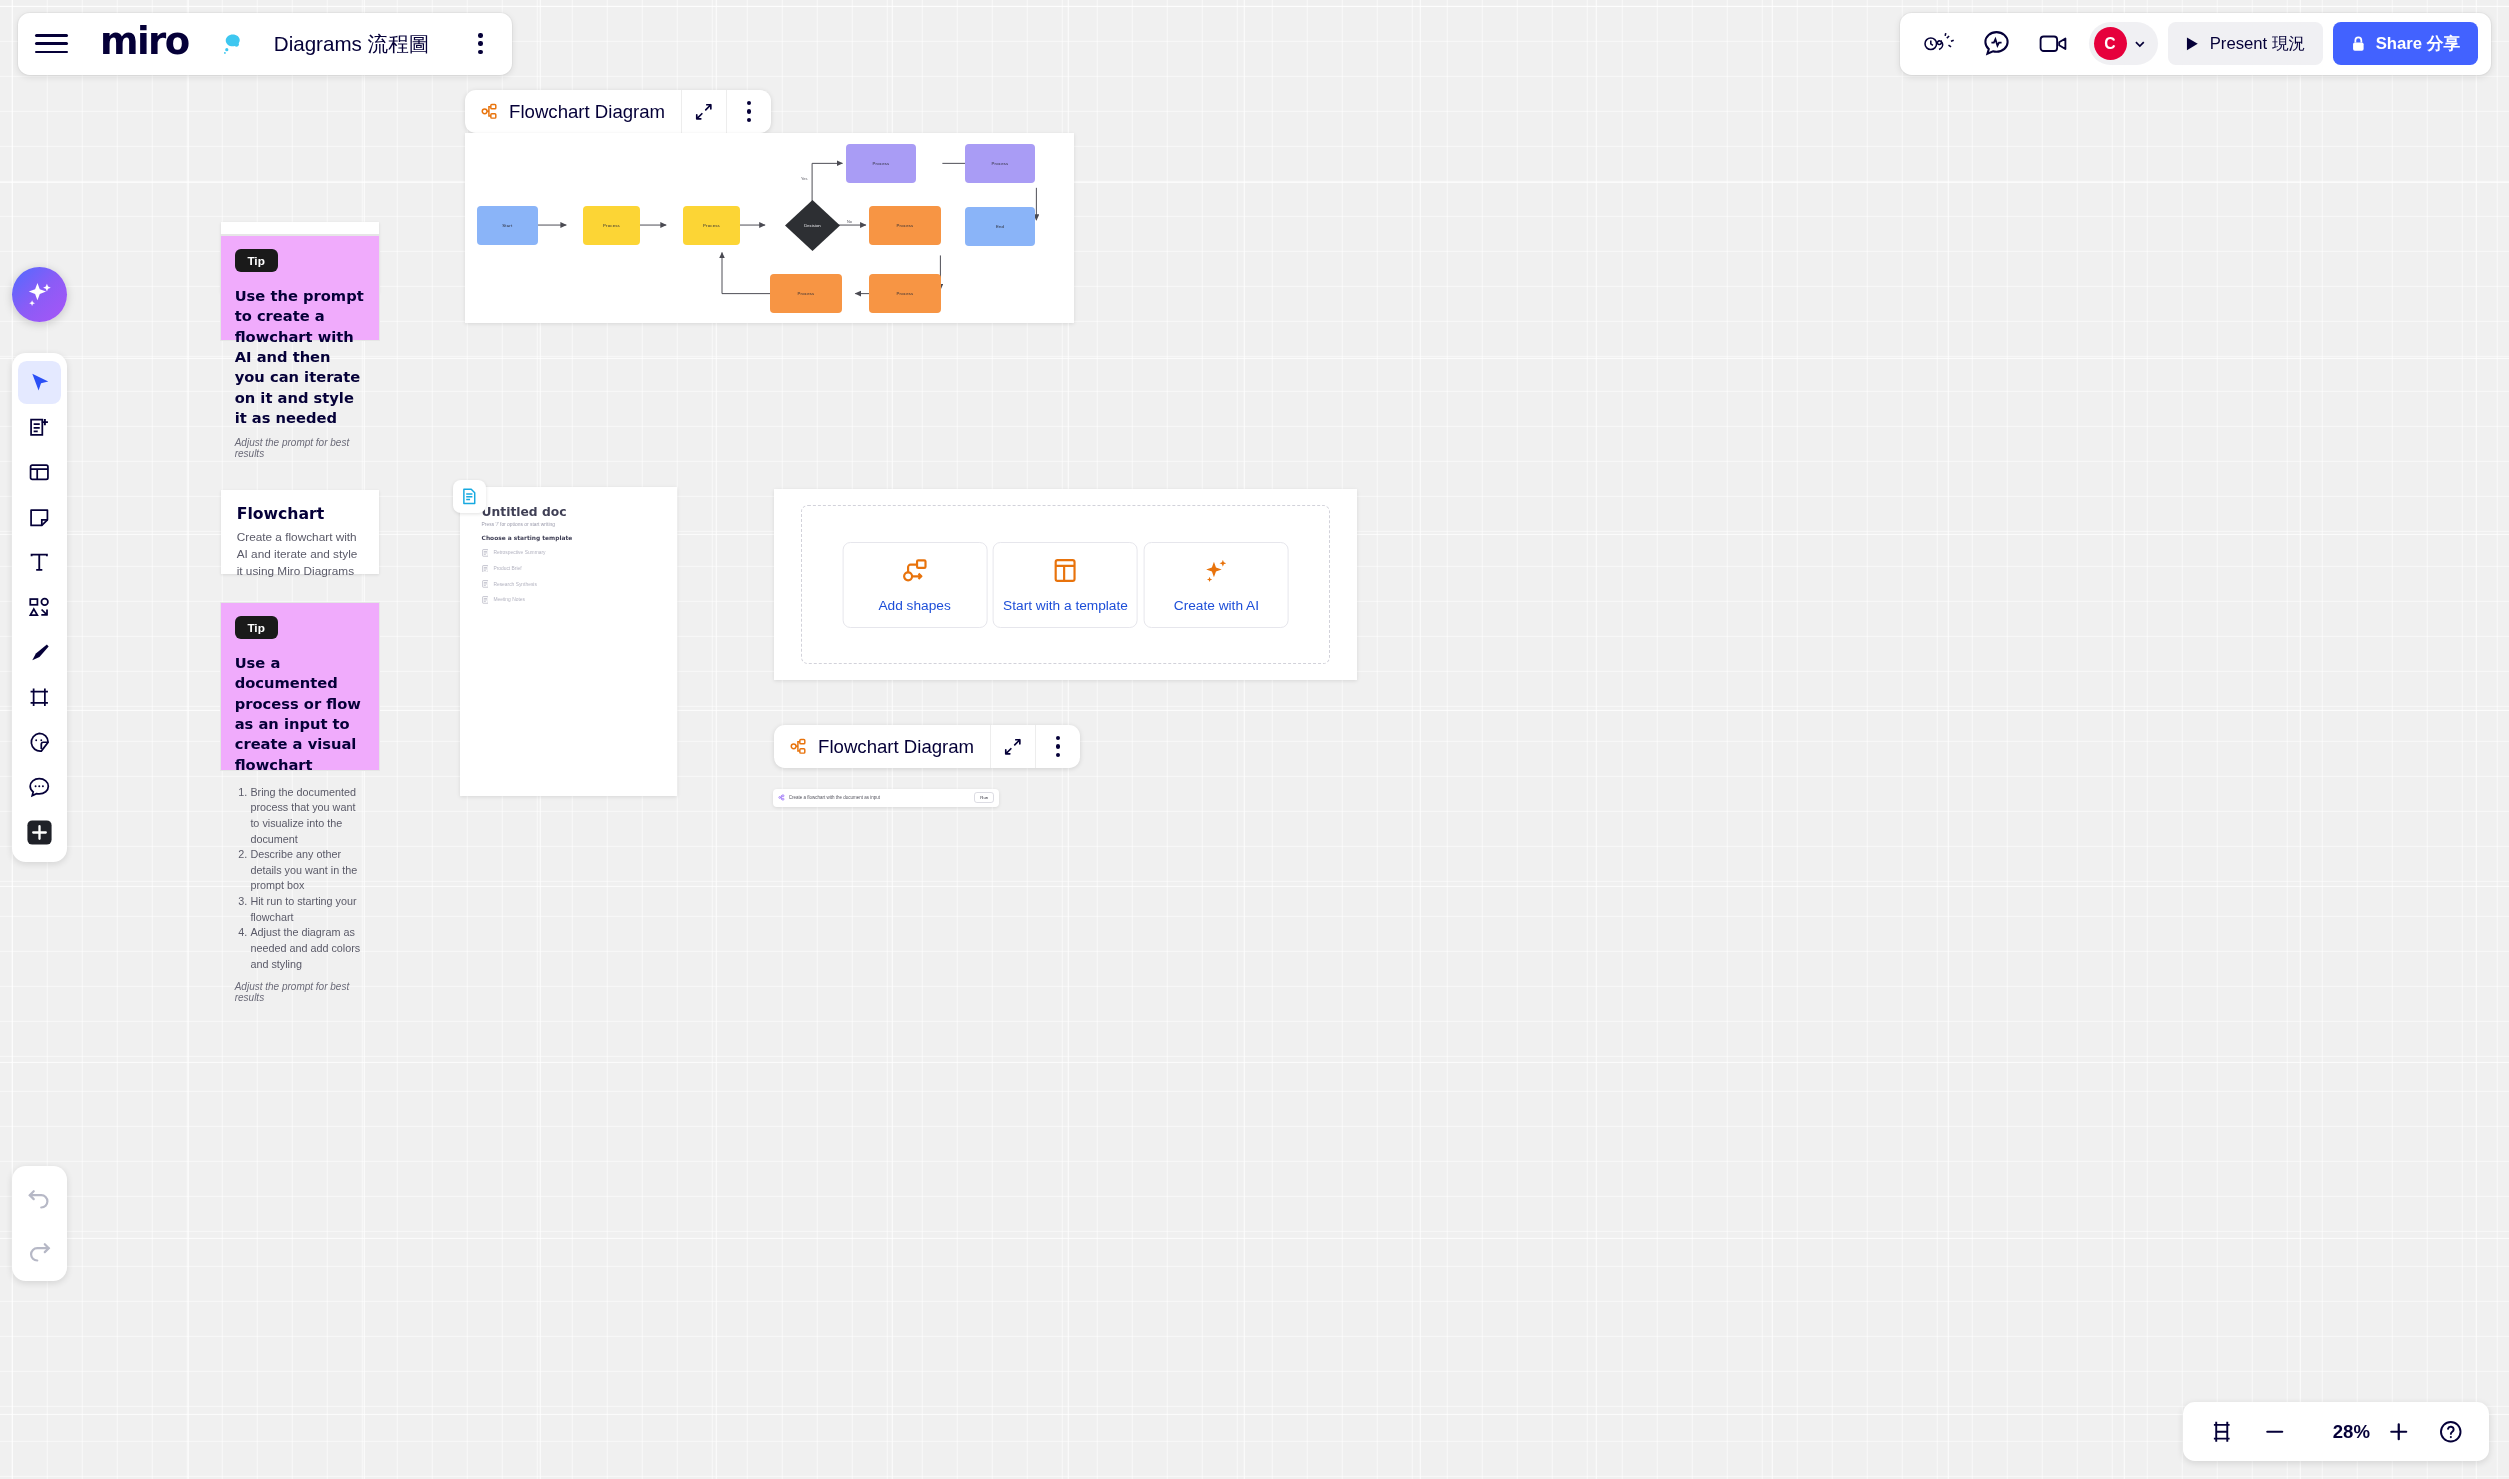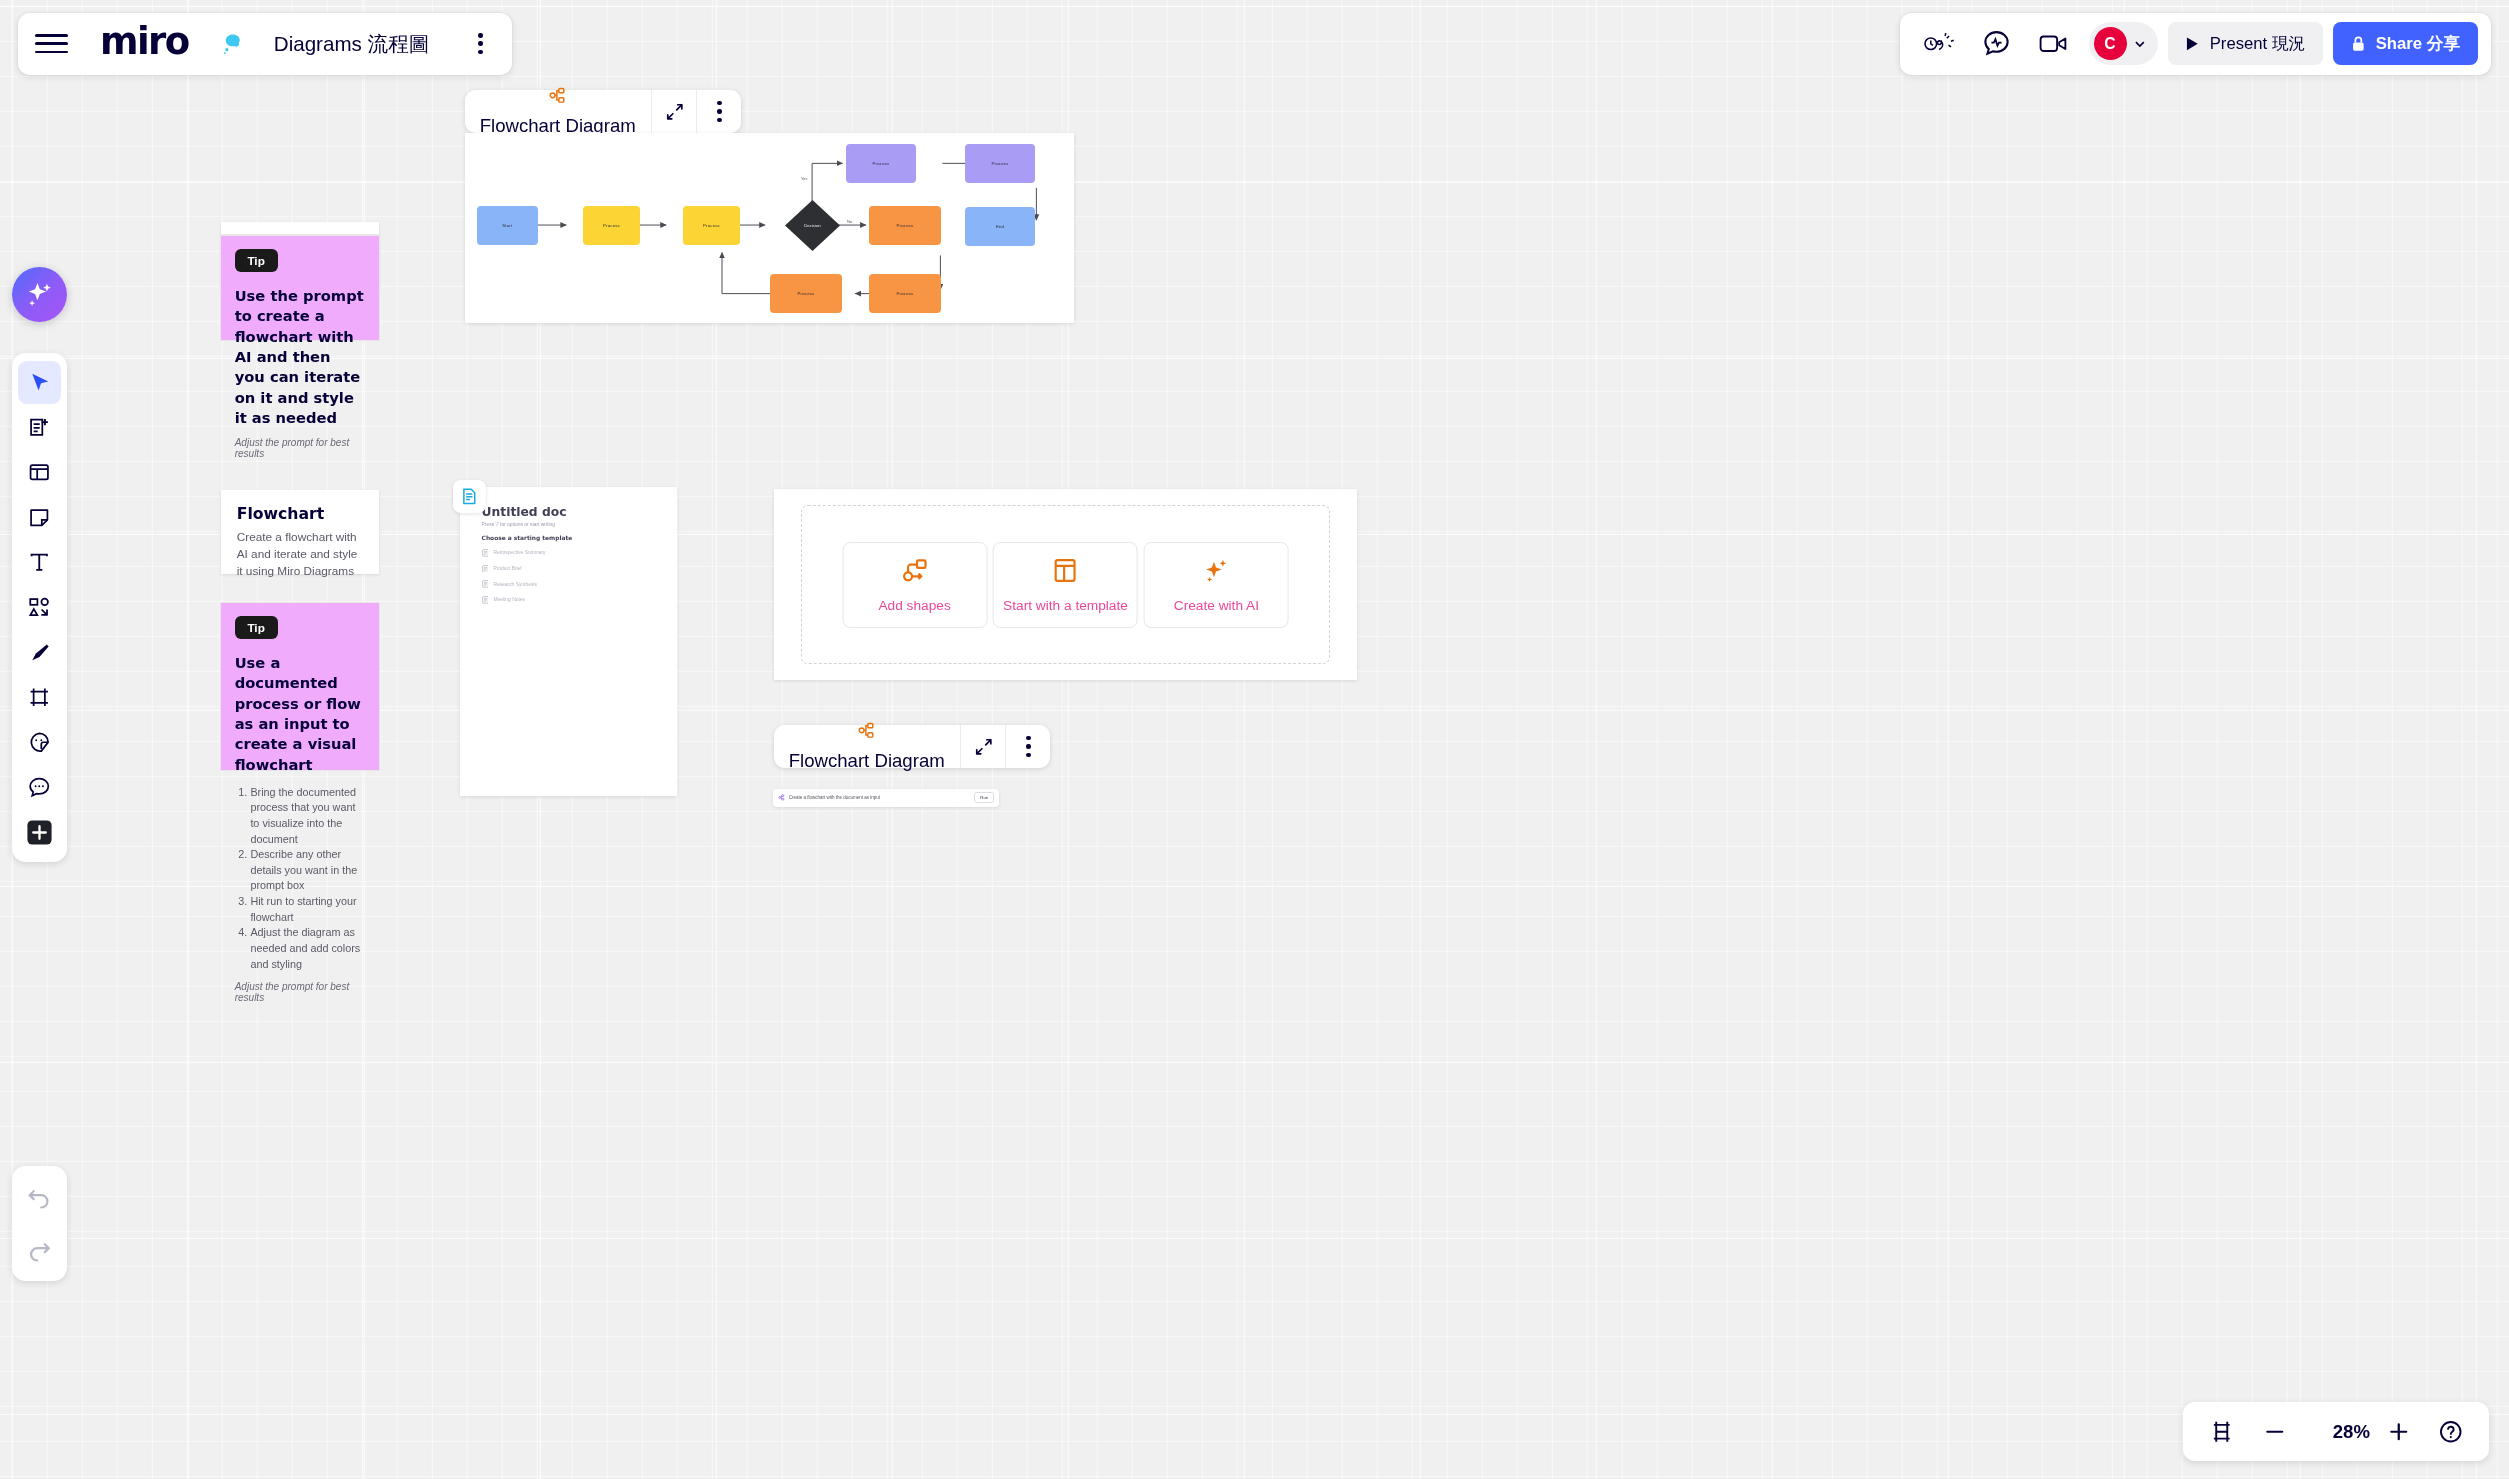--- a/index.html
+++ b/index.html
@@ -80,21 +80,21 @@
      font-weight:600; border-radius:5.9px; padding:4.9px 12.7px;}
   .tip-head{ font-family:"DejaVu Sans", sans-serif; font-weight:700; color:#050038;
      font-size:14.7px; line-height:1.38;}
   .tip-foot{ font-style:italic; color:#6a6a78; font-size:10px;}
   .tip-list{ margin:9.8px 0 0 15.7px; color:#5a5a68; font-size:10.8px; line-height:1.45;}
 
   
   .widget-head{ position:absolute; display:flex; align-items:center; background:#fff;
      border-radius:10.8px; box-shadow:0 1px 4.9px rgba(0,0,0,.13); height:43px; }
   .wh-title{ display:flex; align-items:center; gap:10.8px; padding:0 15.7px 0 14.7px;
-     font-size:18.6px; color:#050038; white-space:nowrap;flex-direction:column; }
+     font-size:18.6px; color:#050038; white-space:nowrap; }
   .wh-btn{ width:45px; height:43px; display:flex; align-items:center; justify-content:center;
      border-left:1px solid #ededed; cursor:pointer;}
 
   
   #flowchart-frame{ position:absolute; left:465px; top:133px; width:609px; height:190px;
      background:#fff; box-shadow:0 1px 3.9px rgba(0,0,0,.10);}
   .fc-node{ position:absolute; border-radius:3.9px; display:flex; align-items:center;
      justify-content:center; font-size:4.3px; color:#2a2a35; letter-spacing:0.2px;}
   .fc-diamond{ position:absolute; background:#2d2f33; display:flex; align-items:center;
      justify-content:center; font-size:4.3px; color:#e9e9ee;
@@ -124,21 +124,21 @@
      padding:2px 4.9px;}
   #ai-empty{ position:absolute; left:774px; top:489px; width:583px; height:191px;
      background:#fff; box-shadow:0 1px 3.9px rgba(0,0,0,.10);}
   #ai-dashed{ position:absolute; left:27.4px; top:15.7px; right:27.4px; bottom:15.7px;
      border:1px dashed #d2d2da; border-radius:6.9px;}
   .opt-row{ position:absolute; left:50%; top:50%; transform:translate(-50%,-50%);
      display:flex; gap:5.9px;}
   .opt-card{ width:145px; height:86px; background:#fff; border:1px solid #e6e6ec;
      border-radius:7.8px; display:flex; flex-direction:column; align-items:center;
      justify-content:center; gap:12.7px; cursor:pointer;}
-  .opt-label{ font-size:13.7px; color:#ec4899;}
+  .opt-label{ font-size:13.7px; color:#1d4ed8;}
 
   
   #zoombar{ position:absolute; right:19.6px; bottom:17.6px; height:59px; background:#fff;
      border-radius:11.8px; box-shadow:0 2px 7.8px rgba(0,0,0,.12);
      display:flex; align-items:center; padding:0 13.7px; gap:3.9px;}
   .zb-btn{ width:49px; height:45px; display:flex; align-items:center; justify-content:center;
      border-radius:7.8px; cursor:pointer;}
   #zoom-level{ font-size:18.6px; font-weight:600; color:#050038; min-width:67px;
      text-align:right; cursor:pointer;}
 </style>

